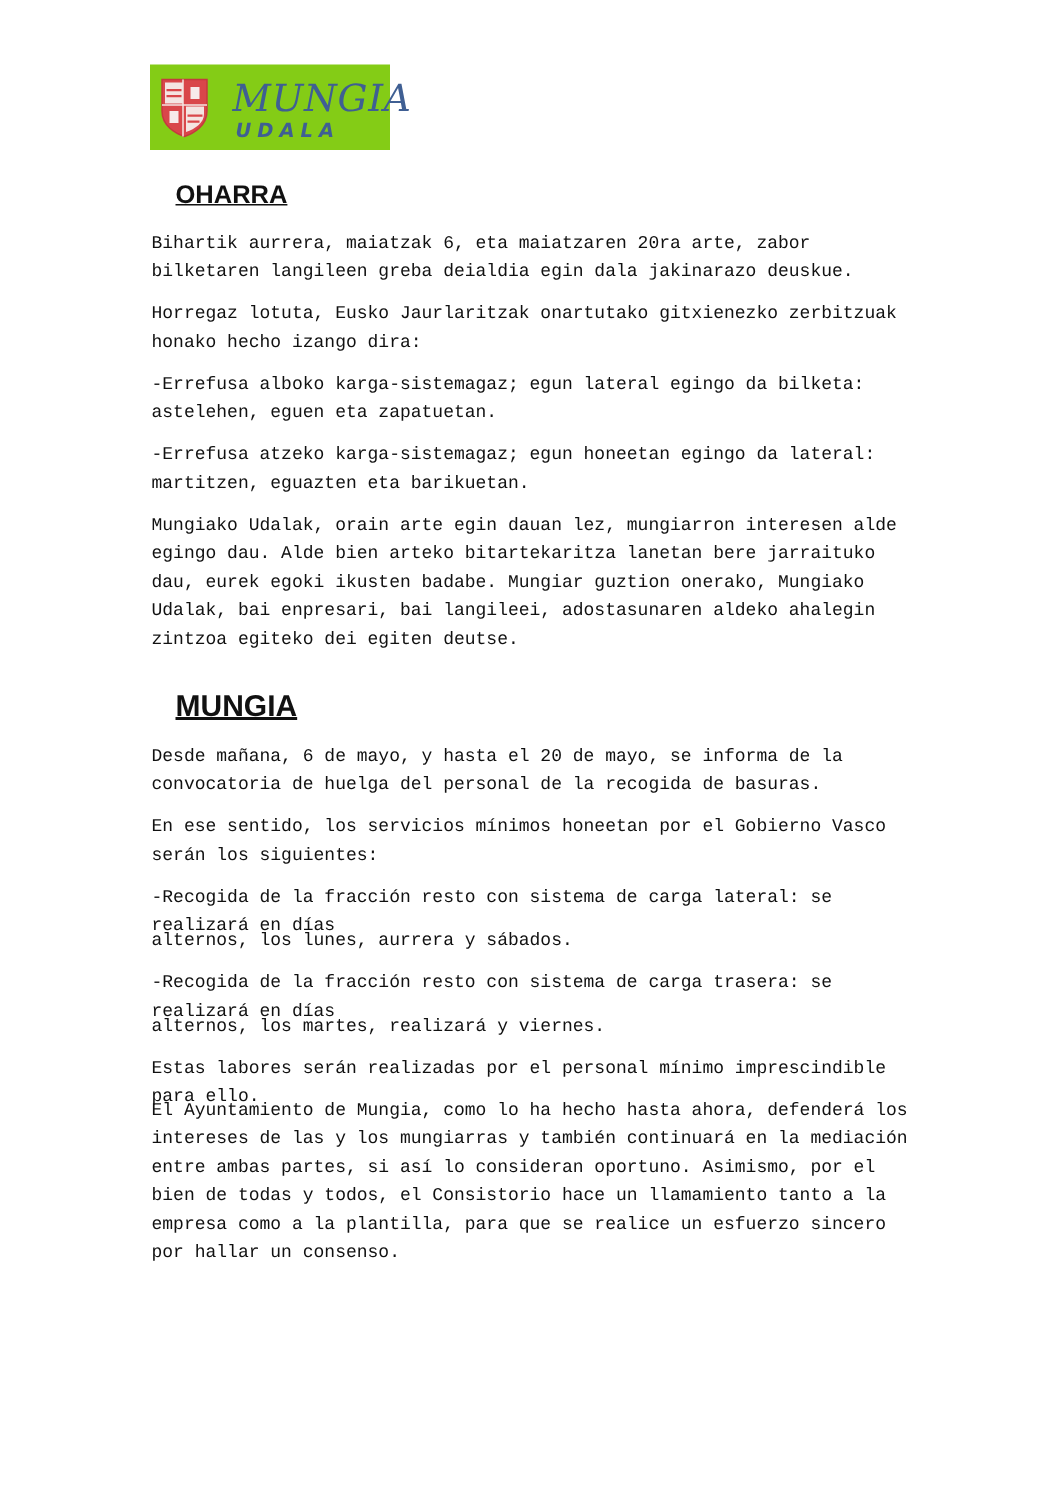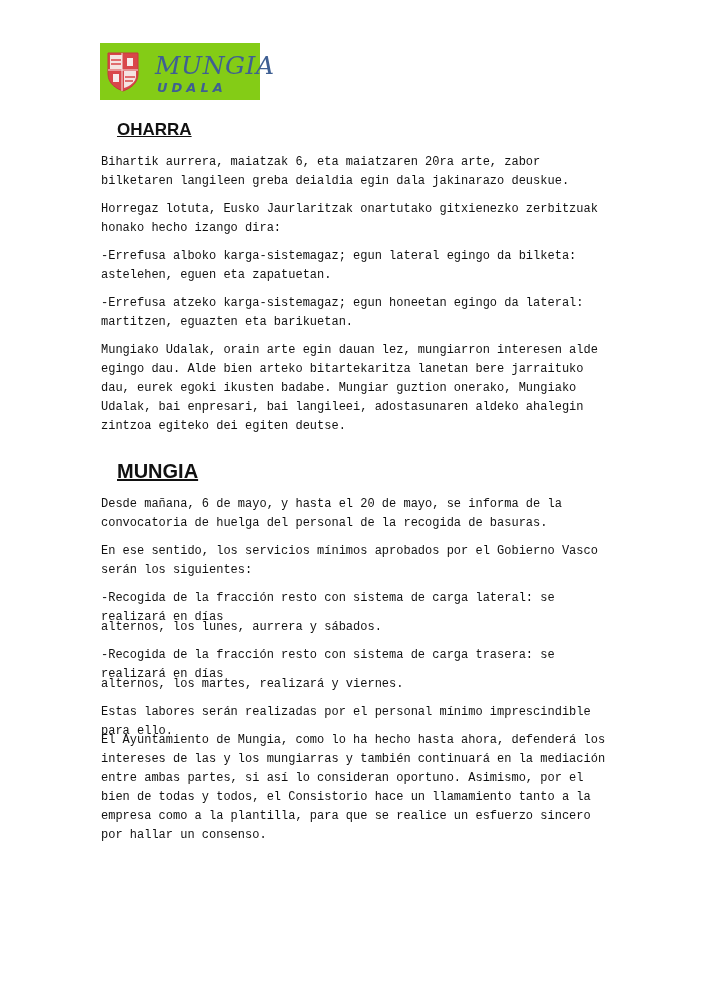--- a/index.html
+++ b/index.html
@@ -40,20 +40,20 @@
 <div class="content">
   <h2 class="h-oharra">OHARRA</h2>
   <p style="top:153px">Bihartik aurrera, maiatzak 6, eta maiatzaren 20ra arte, zabor bilketaren langileen greba deialdia egin dala jakinarazo deuskue.</p>
   <p style="top:200px">Horregaz lotuta, Eusko Jaurlaritzak onartutako gitxienezko zerbitzuak honako hecho izango dira:</p>
   <p style="top:247px">-Errefusa alboko karga-sistemagaz; egun lateral egingo da bilketa: astelehen, eguen eta zapatuetan.</p>
   <p style="top:294px">-Errefusa atzeko karga-sistemagaz; egun honeetan egingo da lateral: martitzen, eguazten eta barikuetan.</p>
   <p style="top:341px">Mungiako Udalak, orain arte egin dauan lez, mungiarron interesen alde egingo dau. Alde bien arteko bitartekaritza lanetan bere jarraituko dau, eurek egoki ikusten badabe. Mungiar guztion onerako, Mungiako Udalak, bai enpresari, bai langileei, adostasunaren aldeko ahalegin zintzoa egiteko dei egiten deutse.</p>
 
   <h2 class="h-aviso">MUNGIA</h2>
   <p style="top:495px">Desde mañana, 6 de mayo, y hasta el 20 de mayo, se informa de la convocatoria de huelga del personal de la recogida de basuras.</p>
-  <p style="top:542px">En ese sentido, los servicios mínimos aprobados por el Gobierno Vasco serán los siguientes:</p>
+  <p style="top:542px">En ese sentido, los servicios mínimos honeetan por el Gobierno Vasco serán los siguientes:</p>
   <p style="top:589px">-Recogida de la fracción resto con sistema de carga lateral: se realizará en días</p>
   <p style="top:618px">alternos, los lunes, aurrera y sábados.</p>
   <p style="top:646px">-Recogida de la fracción resto con sistema de carga trasera: se realizará en días</p>
   <p style="top:675px">alternos, los martes, realizará y viernes.</p>
   <p style="top:703px">Estas labores serán realizadas por el personal mínimo imprescindible para ello.</p>
   <p style="top:731px">El Ayuntamiento de Mungia, como lo ha hecho hasta ahora, defenderá los intereses de las y los mungiarras y también continuará en la mediación entre ambas partes, si así lo consideran oportuno. Asimismo, por el bien de todas y todos, el Consistorio hace un llamamiento tanto a la empresa como a la plantilla, para que se realice un esfuerzo sincero por hallar un consenso.</p>
 </div>
 
 </body></html>

